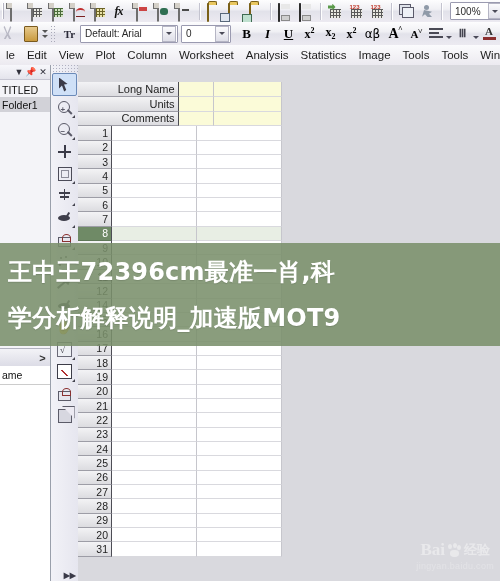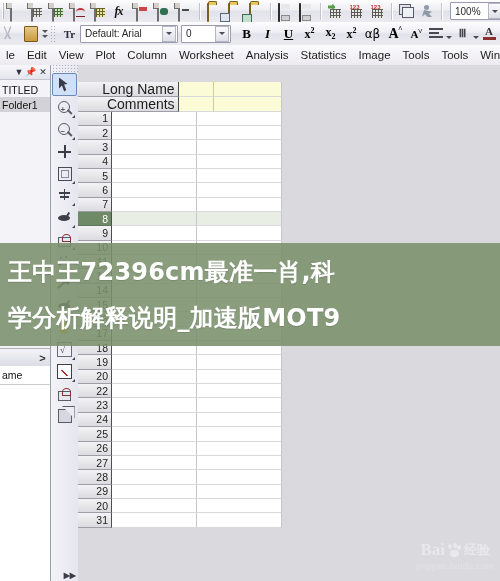--- a/index.html
+++ b/index.html
@@ -257,21 +257,21 @@
     display:flex;align-items:center;justify-content:flex-end;
     padding-right:3px;font-size:10.5px;color:#1d1d1d;
   }
   .row.hdrrow .rh{height:14.8px;}
   .row.hdrrow{height:14.8px;}
   .cell{
     width:85px;box-sizing:border-box;background:#fff;
     border-right:1px solid #c6c6cc;border-bottom:1px solid #d9d9de;
   }
   .row.meta .cell{background:#fbfbd8;}
-  .row.meta .rh{font-size:14px;}
+  .row.meta .rh{font-size:11px;}
   .row.selected .rh{background:#6f8a66;color:#fff;border-bottom:1px solid #5e7757;}
   .row.selected .cell{background:#e8eee4;}
 
   
   #overlay{
     position:absolute;left:0;top:243px;width:500px;height:103px;
     background:rgba(122,143,107,.86);
     display:flex;flex-direction:column;justify-content:center;
     padding-left:10px;box-sizing:border-box;z-index:40;
   }
@@ -601,20 +601,25 @@
 
   <div id="sheet">
     <div id="sheet-inner">
       <div class="rowbody" id="rowbody">
           <div class="row meta hdrrow">
             <div class="rh" style="width: 125px; justify-content: flex-end;">Long Name</div>
             <div class="cell" style="width: 44px;"></div>
             <div class="cell" style="width: 85px;"></div>
           </div>
           <div class="row meta hdrrow">
+            <div class="rh" style="width: 125px; justify-content: flex-end;">Units</div>
+            <div class="cell" style="width: 44px;"></div>
+            <div class="cell" style="width: 85px;"></div>
+          </div>
+          <div class="row meta hdrrow">
             <div class="rh" style="width: 125px; justify-content: flex-end;">Comments</div>
             <div class="cell" style="width: 44px;"></div>
             <div class="cell" style="width: 85px;"></div>
           </div>
           <div class="row">
             <div class="rh">1</div>
             <div class="cell"></div>
             <div class="cell"></div>
           </div>
           <div class="row">
@@ -697,20 +702,25 @@
             <div class="cell"></div>
             <div class="cell"></div>
           </div>
           <div class="row">
             <div class="rh">19</div>
             <div class="cell"></div>
             <div class="cell"></div>
           </div>
           <div class="row">
             <div class="rh">20</div>
+            <div class="cell"></div>
+            <div class="cell"></div>
+          </div>
+          <div class="row">
+            <div class="rh">21</div>
             <div class="cell"></div>
             <div class="cell"></div>
           </div>
           <div class="row">
             <div class="rh">22</div>
             <div class="cell"></div>
             <div class="cell"></div>
           </div>
           <div class="row">
             <div class="rh">23</div>

